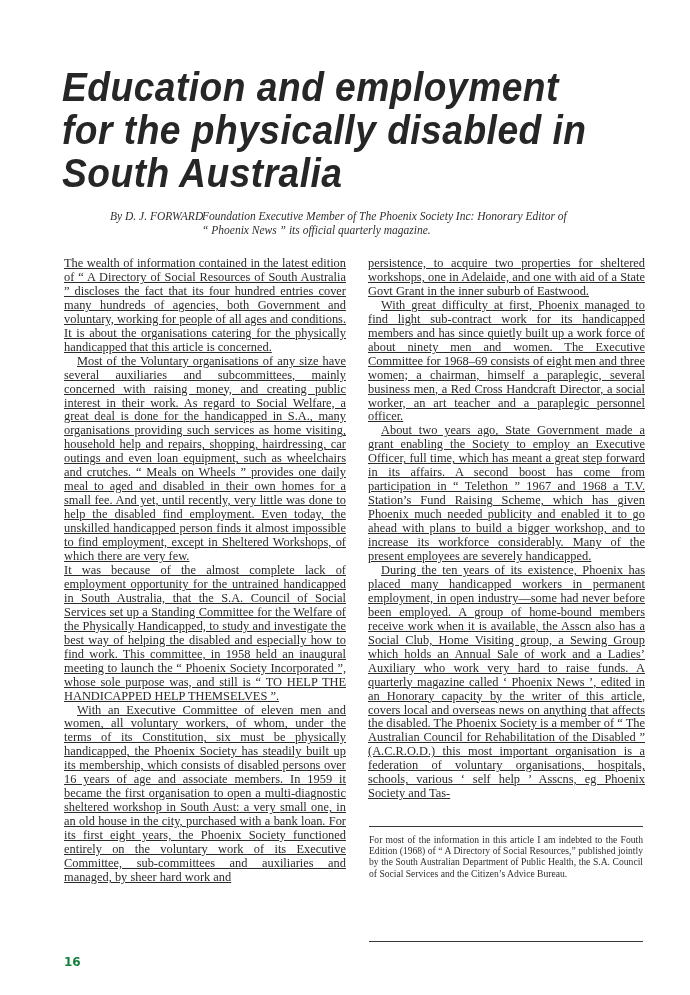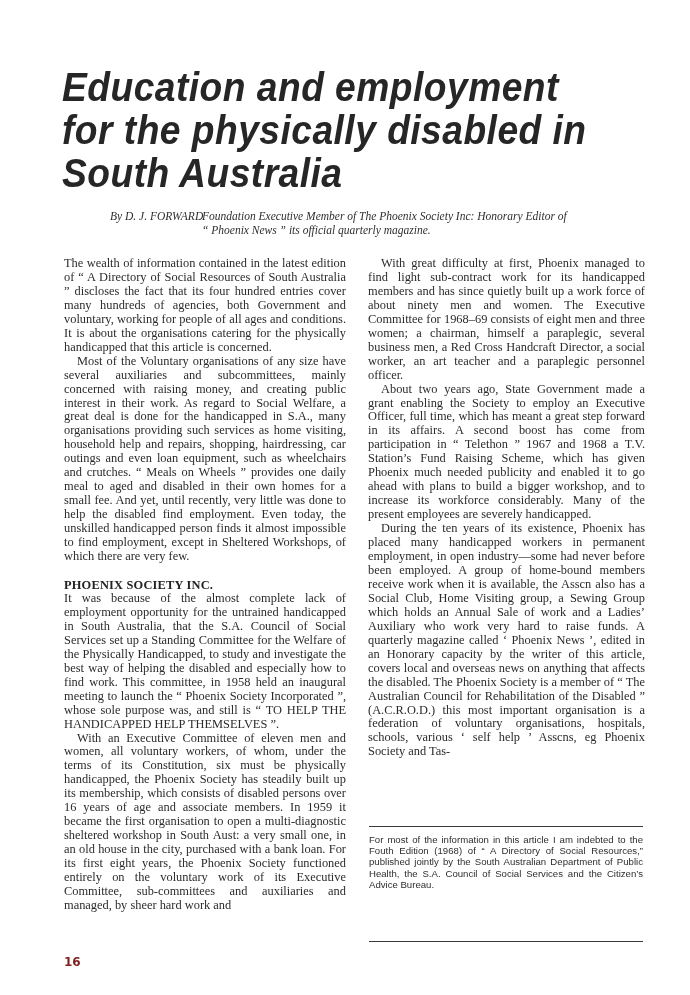--- a/index.html
+++ b/index.html
@@ -62,20 +62,21 @@
       line-height: 13.95px;
       color: #2b2b2b;
     }
     .col-left { left: 64px; width: 282px; }
     .col-right { left: 368px; width: 277px; }
     .col p {
       margin: 0;
       text-align: justify;
       text-indent: 13px;
       hyphens: manual;
+      text-decoration: underline;
     }
     .col p.noindent { text-indent: 0; }
     .col h2 {
       margin: 14px 0 0 0;
       font-family: "Liberation Serif", serif;
       font-weight: bold;
       font-size: 12.4px;
       line-height: 14px;
       color: #222;
       letter-spacing: 0.2px;
@@ -87,38 +88,38 @@
       height: 0;
       border-top: 1.5px solid #3a3a3a;
     }
     .rule-top { top: 826px; }
     .rule-bottom { top: 941px; }
     .note {
       position: absolute;
       left: 369px;
       top: 834px;
       width: 274px;
-      font-family: Liberation Sans, sans-serif;
+      font-family: Liberation Serif, serif;
       font-size: 9.6px;
       line-height: 11.2px;
       color: #2e2e2e;
     }
     .note p {
       margin: 0;
       text-align: justify;
     }
     .note p.indent { text-indent: 10px; }
     .page-number {
       position: absolute;
       left: 64px;
       top: 955px;
       font-family: "DejaVu Sans", sans-serif;
       font-weight: bold;
       font-size: 12px;
-      color: #7f1d1d;
+      color: #15803d;
     }
   </style>
 </head>
 <body>
 
 <h1 class="title">
   <span>Education and employment</span>
   <span>for the physically disabled in</span>
   <span>South Australia</span>
 </h1>
@@ -127,26 +128,26 @@
   <span class="author">By D. J. FORWARD</span>
   <div class="credit">
     <div>Foundation Executive Member of The Phoenix Society Inc: Honorary Editor of</div>
     <div>“ Phoenix News ” its official quarterly magazine.</div>
   </div>
 </div>
 
 <div class="col col-left">
   <p class="noindent">The wealth of information contained in the latest edition of “ A Directory of Social Resources of South Australia ” discloses the fact that its four hundred entries cover many hundreds of agencies, both Government and voluntary, working for people of all ages and conditions.  It is about the organisa­tions catering for the physically handicapped that this article is concerned.</p>
   <p>Most of the Voluntary organisations of any size have several auxiliaries and subcommittees, mainly concerned with raising money, and creating public interest in their work.  As regard to Social Welfare, a great deal is done for the handicapped in S.A., many organisations providing such services as home visit­ing, household help and repairs, shopping, hair­dressing, car outings and even loan equipment, such as wheelchairs and crutches.  “ Meals on Wheels ” provides one daily meal to aged and disabled in their own homes for a small fee.  And yet, until recently, very little was done to help the disabled find employ­ment.  Even today, the unskilled handicapped person finds it almost impossible to find employment, except in Sheltered Workshops, of which there are very few.</p>
-  <h2>PHOENIX SOCIETY INC.</h2>
   <p class="noindent">It was because of the almost complete lack of employment opportunity for the untrained handi­capped in South Australia, that the S.A. Council of Social Services set up a Standing Committee for the Welfare of the Physically Handicapped, to study and investigate the best way of helping the disabled and especially how to find work.  This committee, in 1958 held an inaugural meeting to launch the “ Phoenix Society Incorporated ”, whose sole pur­pose was, and still is “ TO HELP THE HANDI­CAPPED HELP THEMSELVES ”.</p>
   <p>With an Executive Committee of eleven men and women, all voluntary workers, of whom, under the terms of its Constitution, six must be physically handicapped, the Phoenix Society has steadily built up its membership, which consists of disabled persons over 16 years of age and associate members.  In 1959 it became the first organisation to open a multi-diagnostic sheltered workshop in South Aust: a very small one, in an old house in the city, purchased with a bank loan.  For its first eight years, the Phoenix Society functioned entirely on the voluntary work of its Executive Committee, sub-committees and auxiliaries and managed, by sheer hard work and</p>
 </div>
 
 <div class="col col-right">
+  <p class="noindent">persistence, to acquire two properties for sheltered workshops, one in Adelaide, and one with aid of a State Govt Grant in the inner suburb of Eastwood.</p>
   <p>With great difficulty at first, Phoenix managed to find light sub-contract work for its handicapped members and has since quietly built up a work force of about ninety men and women.  The Executive Committee for 1968–69 consists of eight men and three women; a chairman, himself a paraplegic, several business men, a Red Cross Handcraft Director, a social worker, an art teacher and a paraplegic personnel officer.</p>
   <p>About two years ago, State Government made a grant enabling the Society to employ an Executive Officer, full time, which has meant a great step forward in its affairs.  A second boost has come from participation in “ Telethon ” 1967 and 1968 a T.V. Station’s Fund Raising Scheme, which has given Phoenix much needed publicity and enabled it to go ahead with plans to build a bigger workshop, and to increase its workforce considerably.  Many of the present employees are severely handicapped.</p>
   <p>During the ten years of its existence, Phoenix has placed many handicapped workers in permanent employment, in open industry—some had never before been employed.  A group of home-bound members receive work when it is available, the Asscn also has a Social Club, Home Visiting group, a Sewing Group which holds an Annual Sale of work and a Ladies’ Auxiliary who work very hard to raise funds.  A quarterly magazine called ‘ Phoenix News ’, edited in an Honorary capacity by the writer of this article, covers local and overseas news on anything that affects the disabled.  The Phoenix Society is a member of “ The Australian Council for Rehabilitation of the Disabled ” (A.C.R.O.D.) this most important organisation is a federation of voluntary organisations, hospitals, schools, various ‘ self help ’ Asscns, eg Phoenix Society and Tas-</p>
 </div>
 
 <div class="rule rule-top"></div>
 <div class="note">
   <p>For most of the information in this article I am indebted to the Fouth Edition (1968) of “ A Directory of Social Resources,” published jointly by the South Australian Department of Public Health, the S.A. Council of Social Services and the Citizen’s Advice Bureau.</p>
 </div>
 <div class="rule rule-bottom"></div>

